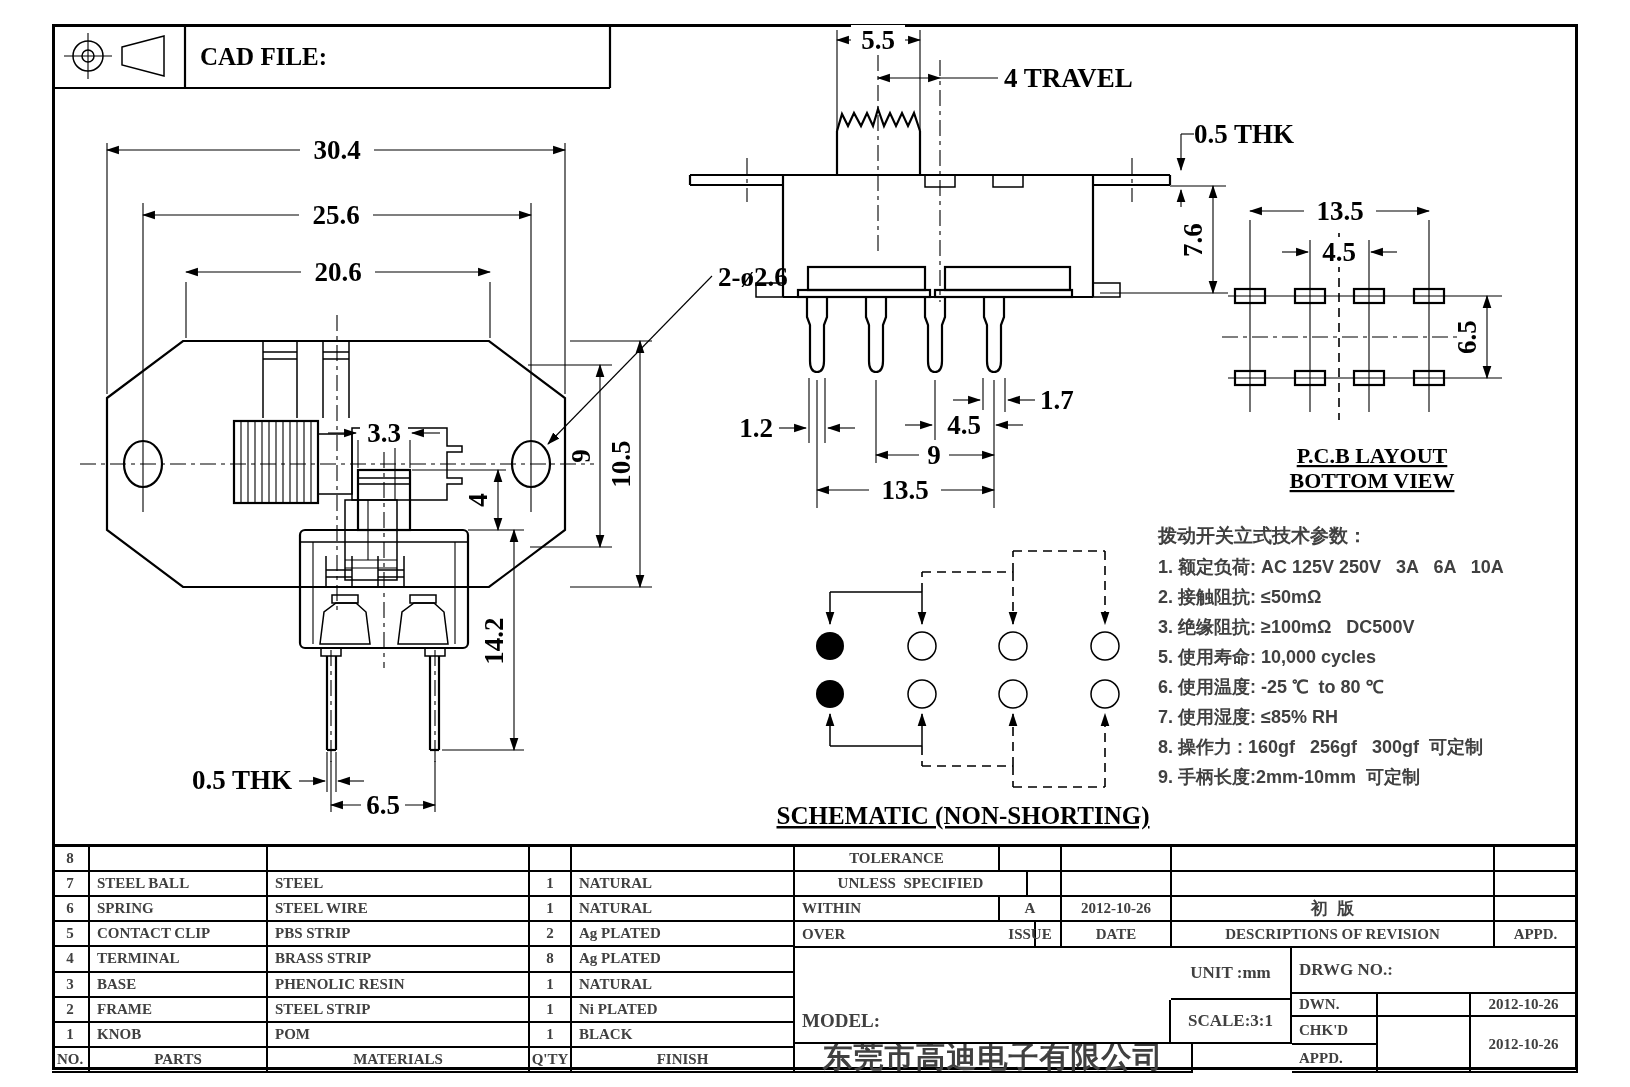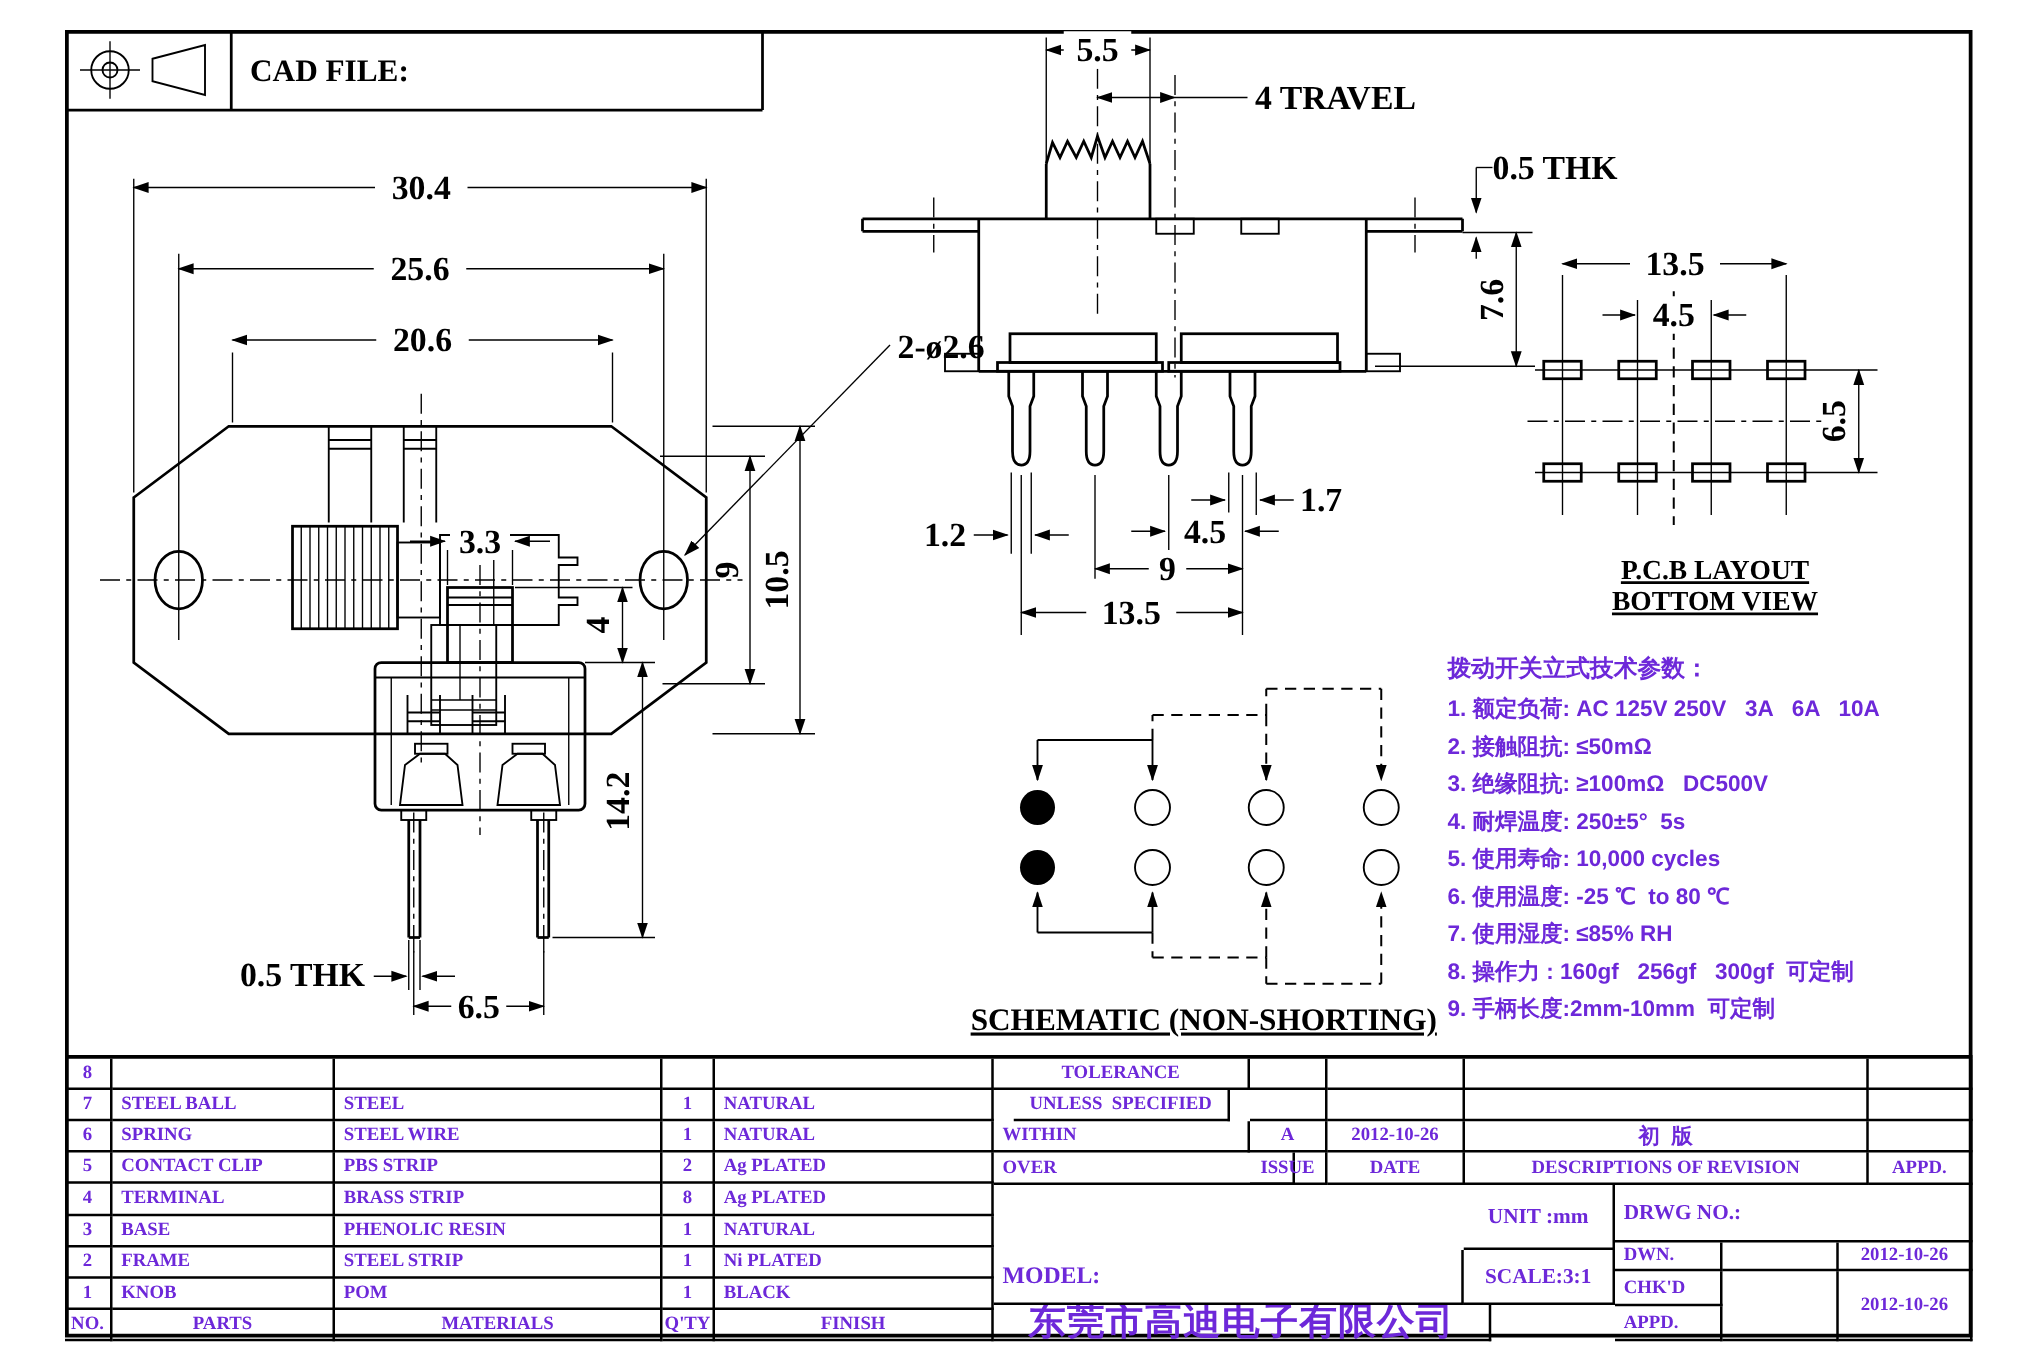--- a/index.html
+++ b/index.html
@@ -1,17 +1,17 @@
 <!DOCTYPE html>
 <html><head>
 <meta charset="utf-8">
 <style>
   html,body{margin:0;padding:0;background:#fff;}
   .sheet{position:relative;width:1630px;height:1087px;background:#fff;overflow:hidden;
-         font-family:"Liberation Serif",serif;color:#6d28d9;}
+         font-family:"Liberation Serif",serif;color:#404040;}
   #frame{position:absolute;left:52px;top:24px;width:1526px;height:1046px;
          border:3px solid #000;box-sizing:border-box;}
   svg{position:absolute;left:0;top:0;}
   svg text{fill:#000;}
   .ol{stroke:#000;stroke-width:2.2;fill:none;}
   .ol2{stroke:#000;stroke-width:1.5;fill:none;}
   .tl{stroke:#000;stroke-width:1.1;fill:none;}
   .cl{stroke:#000;stroke-width:1.1;fill:none;stroke-dasharray:16 5 4 5;}
   .dl{stroke:#000;stroke-width:1.6;fill:none;stroke-dasharray:9 6;}
   .wr{fill:#fff;stroke:none;}
@@ -323,21 +323,20 @@
       <line class="dl" x1="1105" y1="787" x2="1105" y2="714" marker-end="url(#arw)"></line>
       <text class="cap2" x="963" y="824" text-anchor="middle">SCHEMATIC (NON-SHORTING)</text>
     </g>
   </svg>
 
   <div class="tech">
     <div class="t-title">拨动开关立式技术参数：</div>
     <div class="t-item">1. 额定负荷: AC 125V 250V   3A   6A   10A</div>
     <div class="t-item">2. 接触阻抗: ≤50mΩ</div>
     <div class="t-item">3. 绝缘阻抗: ≥100mΩ   DC500V</div>
-    <div class="t-item">4. 耐焊温度: 250±5°  5s</div>
     <div class="t-item">5. 使用寿命: 10,000 cycles</div>
     <div class="t-item">6. 使用温度: -25 ℃  to 80 ℃</div>
     <div class="t-item">7. 使用湿度: ≤85% RH</div>
     <div class="t-item">8. 操作力 : 160gf   256gf   300gf  可定制</div>
     <div class="t-item">9. 手柄长度:2mm-10mm  可定制</div>
   </div>
 
   <div id="btable">
 
     <div id="lgrid">
@@ -391,21 +390,21 @@
 
       <div class="c ctr">NO.</div>
       <div class="c ctr">PARTS</div>
       <div class="c ctr">MATERIALS</div>
       <div class="c ctr">Q'TY</div>
       <div class="c ctr">FINISH</div>
     </div>
 
     <div id="rzone">
       <div class="rc ctr" style="left:0;top:0;width:205px;height:25px;">TOLERANCE</div>
-      <div class="rc ctr pre" style="left:16px;top:25px;width:173px;height:25px;text-align:right;">UNLESS  SPECIFIED</div>
+      <div class="rc ctr pre" style="left:0;top:25px;width:233px;height:25px;text-align:right;">UNLESS  SPECIFIED</div>
       <div class="rc pl" style="left:0;top:50px;width:205px;height:25px;">WITHIN</div>
       <div class="rc pl" style="left:0;top:75px;width:241px;height:26px;">OVER</div>
 
       <div class="rc" style="left:205px;top:0;width:62px;height:25px;"></div>
       <div class="rc" style="left:205px;top:25px;width:62px;height:25px;"></div>
       <div class="rc ctr" style="left:205px;top:50px;width:62px;height:25px;">A</div>
       <div class="rc ctr" style="left:205px;top:75px;width:62px;height:26px;">ISSUE</div>
 
       <div class="rc" style="left:267px;top:0;width:110px;height:25px;"></div>
       <div class="rc" style="left:267px;top:25px;width:110px;height:25px;"></div>

